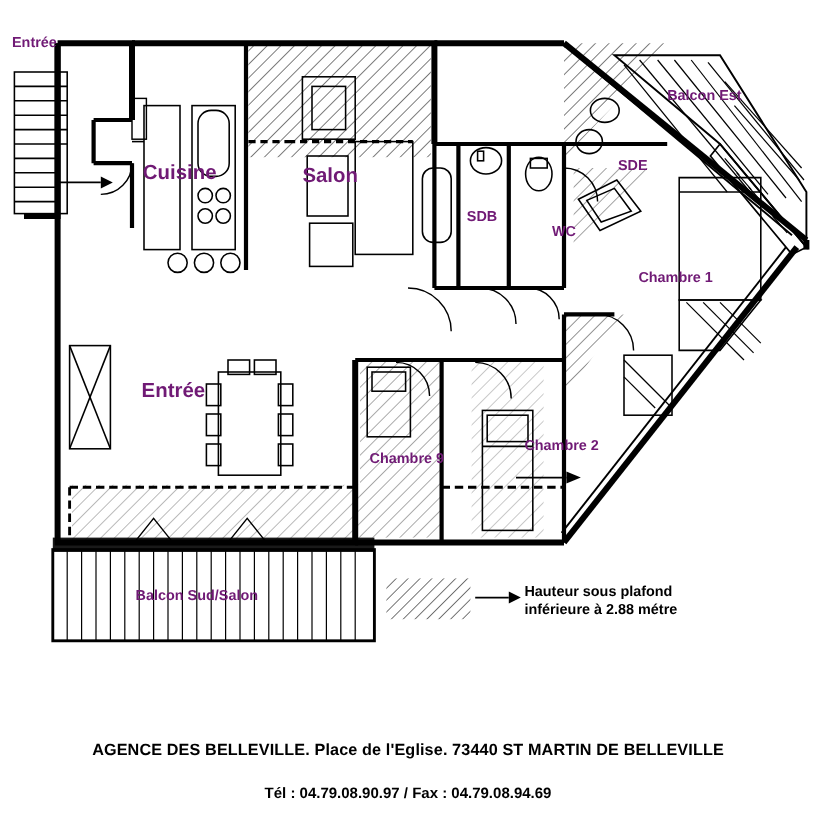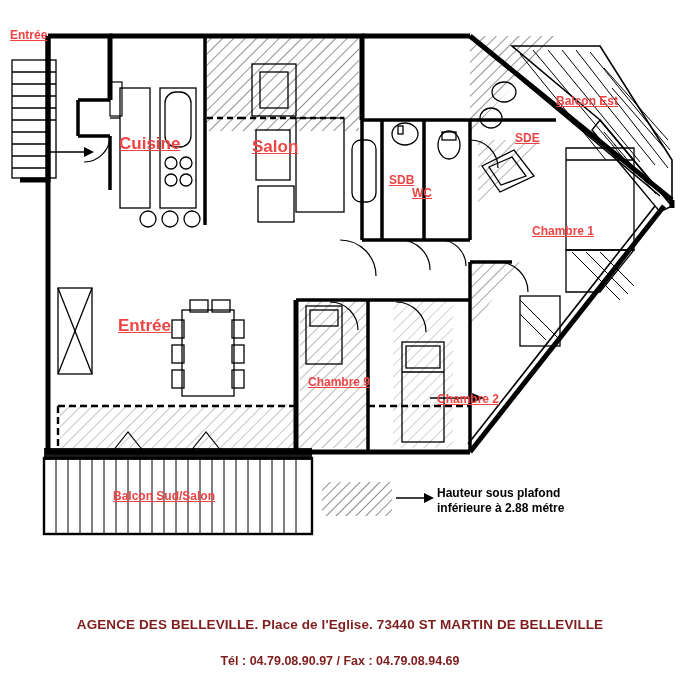--- a/index.html
+++ b/index.html
@@ -7,30 +7,29 @@
     width:680px;height:680px;background:#ffffff;
     font-family:"Liberation Sans", sans-serif;
     color:#000;overflow:hidden;position:relative;
   }
   #plan{position:absolute;left:0;top:0;width:680px;height:680px;}
   .lbl{
     position:absolute;
     font-family:"Liberation Sans", sans-serif;
     font-weight:bold;
     white-space:nowrap;
-    color:#ef4444;
-    text-decoration:underline;
+    color:#701a75;
   }
   .lbl.md{font-size:12px;}
   .lbl.lg{font-size:17px;}
   .footer{
     position:absolute;left:0;right:0;
     text-align:center;
     font-family:"Liberation Sans", sans-serif;
-    color:#7f1d1d;
+    color:#000000;
   }
   #footer-line1{top:617px;font-size:13.5px;font-weight:bold;letter-spacing:0.1px;}
   #footer-line2{top:654px;font-size:12.5px;font-weight:bold;text-align:center;}
   #legend-text{
     position:absolute;left:437px;top:486px;
     font-size:12px;font-weight:bold;line-height:15px;
     white-space:nowrap;
   }
 </style>
 </head>
@@ -307,25 +306,25 @@
     </g>
 
     <line x1="130" y1="638" x2="552" y2="638" stroke="#ffffff" stroke-width="0"></line>
   </g>
 </svg>
 
 <div class="lbl md" style="left:10px;  top:28px;">Entrée</div>
 <div class="lbl lg" style="left:119px; top:134px;">Cuisine</div>
 <div class="lbl lg" style="left:252px; top:137px;">Salon</div>
 <div class="lbl md" style="left:389px; top:173px;">SDB</div>
-<div class="lbl md" style="left:412px; top:186px;">WC</div>
+<div class="lbl md" style="left:460px; top:186px;">WC</div>
 <div class="lbl md" style="left:515px; top:131px;">SDE</div>
-<div class="lbl md" style="left:556px; top:94px;">Balcon  Est</div>
+<div class="lbl md" style="left:556px; top:72px;">Balcon  Est</div>
 <div class="lbl md" style="left:532px; top:224px;">Chambre 1</div>
-<div class="lbl md" style="left:437px; top:364px;margin-top:28px;">Chambre 2</div>
+<div class="lbl md" style="left:437px; top:364px;">Chambre 2</div>
 <div class="lbl md" style="left:308px; top:375px;">Chambre 9</div>
 <div class="lbl lg" style="left:118px; top:316px;">Entrée</div>
 <div class="lbl md" style="left:113px; top:489px;">Balcon Sud/Salon</div>
 
 <div id="legend-text">
   <div>Hauteur sous plafond</div>
   <div>inférieure à 2.88 métre</div>
 </div>
 
 <div class="footer" id="footer-line1">AGENCE DES BELLEVILLE. Place de l'Eglise. 73440 ST MARTIN DE BELLEVILLE</div>

